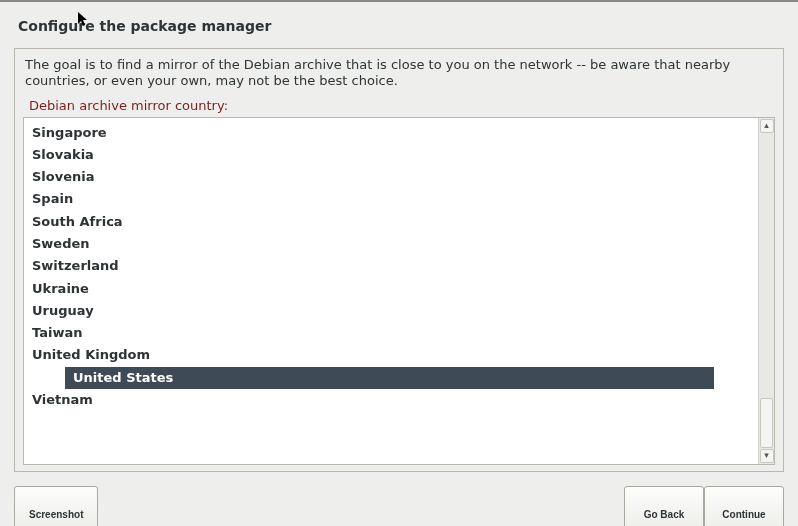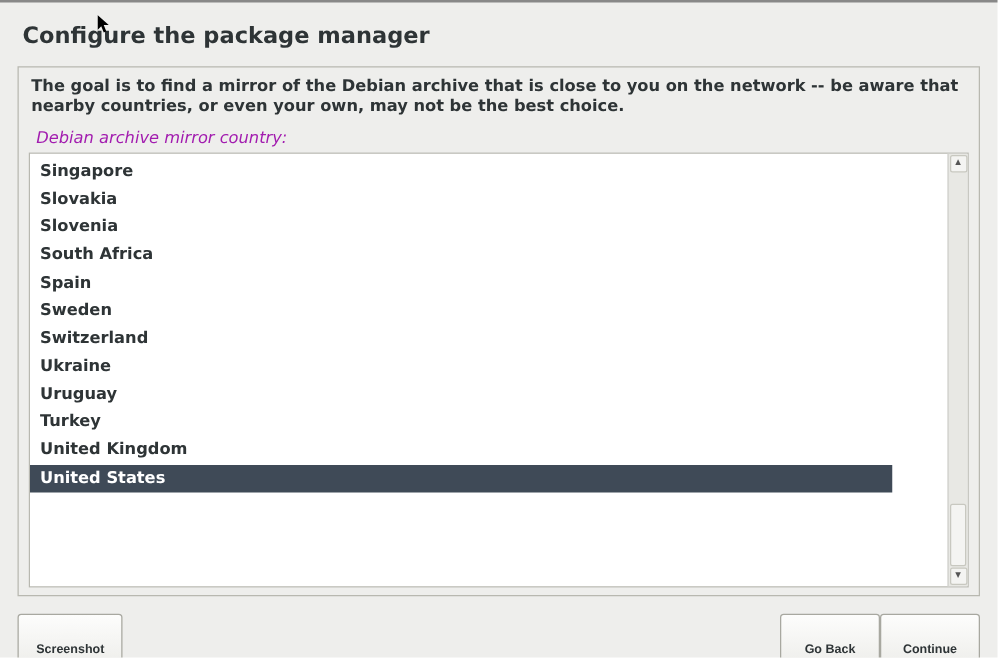--- a/index.html
+++ b/index.html
@@ -11,43 +11,42 @@
     background: #eeeeec;
     font-family: "DejaVu Sans", "Liberation Sans", Arial, sans-serif;
     font-size: 13px;
     color: #2e3436;
     overflow: hidden;
     border-top: 2px solid #888;
   }
   .window { padding: 10px 14px 12px 14px; }
   .title {
     font-weight: bold;
-    font-size: 18px;
+    font-size: 14px;
     padding: 6px 4px 14px 4px;
   }
   .cursor {
     position: absolute;
     top: 12px; left: 78px;
     width: 12px; height: 16px;
     pointer-events: none;
   }
   .panel {
     border: 1px solid #b8b8b0;
     background: #eeeeec;
     padding: 6px 8px 6px 8px;
   }
   .instructions {
-    font-weight: bold;
+    font-weight: normal;
     padding: 2px 2px 6px 2px;
     line-height: 1.25;
   }
   .label {
-    font-style: italic;
     padding: 2px 2px 4px 6px;
-    color: #a21caf;
+    color: #7f1d1d;
   }
   .listwrap {
     height: 348px;
     border: 1px solid #b8b8b0;
     background: #ffffff;
     display: flex;
     gap: 44px;
   }
   .list {
     flex: 1;
@@ -57,20 +56,21 @@
   .item {
     font-weight: bold;
     padding: 4px 8px 4px 8px;
     line-height: 1.1;
     cursor: pointer;
     white-space: nowrap;
   }
   .item.selected {
     background: #3f4a57;
     color: #ffffff;
+    margin-left: 41px;
   }
   .scrollbar {
     width: 16px;
     background: #e8e8e4;
     border-left: 1px solid #d0d0cc;
     position: relative;
   }
   .sb-btn {
     width: 14px; height: 14px;
     margin: 1px auto;
@@ -121,29 +121,30 @@
 
   <div class="panel">
     <div class="instructions">The goal is to find a mirror of the Debian archive that is close to you on the network -- be aware that nearby countries, or even your own, may not be the best choice.</div>
     <div class="label">Debian archive mirror country:</div>
 
     <div class="listwrap">
       <div class="list" id="country-list">
           <div class="item">Singapore</div>
           <div class="item">Slovakia</div>
           <div class="item">Slovenia</div>
+          <div class="item">Spain</div>
           <div class="item">South Africa</div>
-          <div class="item">Spain</div>
           <div class="item">Sweden</div>
           <div class="item">Switzerland</div>
           <div class="item">Ukraine</div>
           <div class="item">Uruguay</div>
-          <div class="item">Turkey</div>
+          <div class="item">Taiwan</div>
           <div class="item">United Kingdom</div>
           <div class="item selected">United States</div>
+          <div class="item">Vietnam</div>
         </div>
       <div class="scrollbar">
         <div class="sb-btn">▴</div>
         <div class="sb-thumb"></div>
         <div class="sb-btn" style="position:absolute;bottom:1px;left:0;right:0;margin:auto">▾</div>
       </div>
     </div>
   </div>
 
   <div class="footer">

